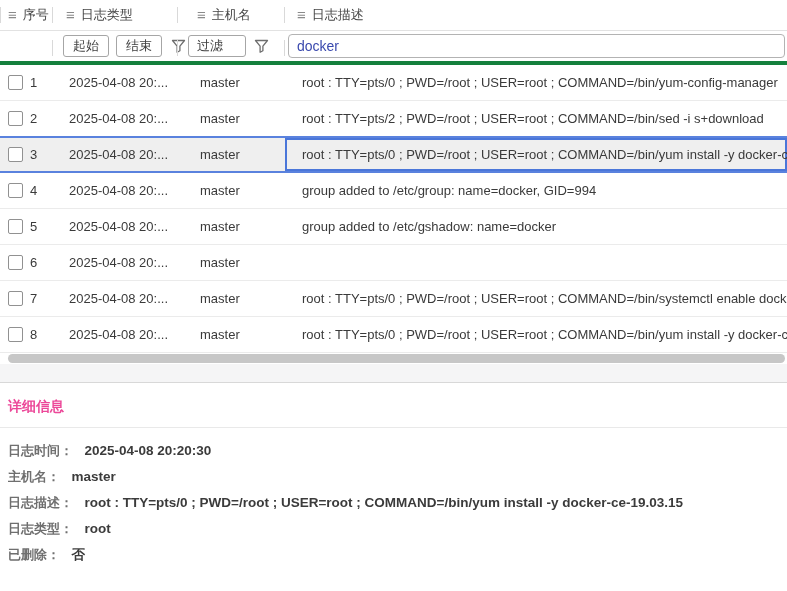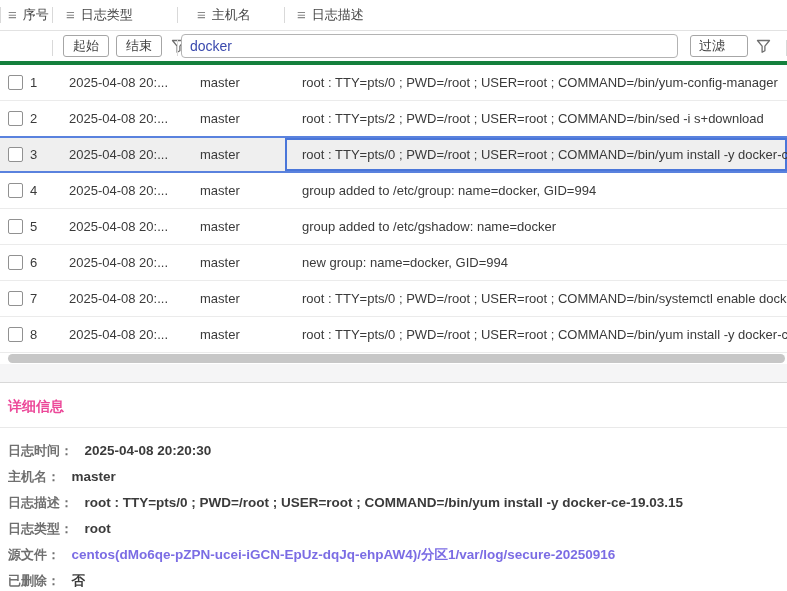--- a/index.html
+++ b/index.html
@@ -94,31 +94,31 @@
   <div class="fb-cell f1"></div>
   <div class="fb-cell f2">
     <button class="chip">起始</button>
     <button class="chip">结束</button>
     <span class="funnel">
       <svg width="15" height="15" viewBox="0 0 15 15">
           <path d="M1.5 1.5 h12 l-4.6 5.6 v4.6 l-2.8 1.6 v-6.2 Z" fill="none" stroke="#6e6e6e" stroke-width="1.3" stroke-linejoin="round"></path>
         </svg>
     </span>
   </div>
-  <div class="fb-cell f4">
-    <input class="search-input" type="text" value="docker" style="">
-  </div>
   <div class="fb-cell f3">
     <button class="chip wide">过滤</button>
     <span class="funnel">
       <svg width="15" height="15" viewBox="0 0 15 15">
           <path d="M1.5 1.5 h12 l-4.6 5.6 v4.6 l-2.8 1.6 v-6.2 Z" fill="none" stroke="#6e6e6e" stroke-width="1.3" stroke-linejoin="round"></path>
         </svg>
     </span>
   </div>
+  <div class="fb-cell f4">
+    <input class="search-input" type="text" value="docker" style="">
+  </div>
 </div>
 
 <div id="rows">
   <div class="row">
     <div class="cell c1">
       <span class="cb"></span>
       <span class="num">1</span>
     </div>
     <div class="cell c2">2025-04-08 20:...</div>
     <div class="cell c3">master</div>
@@ -165,21 +165,20 @@
     <div class="cell c4">group added to /etc/gshadow: name=docker</div>
   </div>
 
   <div class="row">
     <div class="cell c1">
       <span class="cb"></span>
       <span class="num">6</span>
     </div>
     <div class="cell c2">2025-04-08 20:...</div>
     <div class="cell c3">master</div>
-    <div class="cell c4">new group: name=docker, GID=994</div>
   </div>
 
   <div class="row">
     <div class="cell c1">
       <span class="cb"></span>
       <span class="num">7</span>
     </div>
     <div class="cell c2">2025-04-08 20:...</div>
     <div class="cell c3">master</div>
     <div class="cell c4">root : TTY=pts/0 ; PWD=/root ; USER=root ; COMMAND=/bin/systemctl enable docker</div>
@@ -218,23 +217,19 @@
   <div class="field">
     <span class="flabel">日志描述：</span>
     <span class="fvalue">root : TTY=pts/0 ; PWD=/root ; USER=root ; COMMAND=/bin/yum install -y docker-ce-19.03.15</span>
   </div>
 
   <div class="field">
     <span class="flabel">日志类型：</span>
     <span class="fvalue">root</span>
   </div>
 
-  <div class="field">
-    <span class="flabel">源文件：</span>
-    <span class="fvalue link">centos(dMo6qe-pZPN-ucei-iGCN-EpUz-dqJq-ehpAW4)/分区1/var/log/secure-20250916</span>
-  </div>
 
   <div class="field">
     <span class="flabel">已删除：</span>
     <span class="fvalue">否</span>
   </div>
 </div>
 </div>
 
 </body></html>

